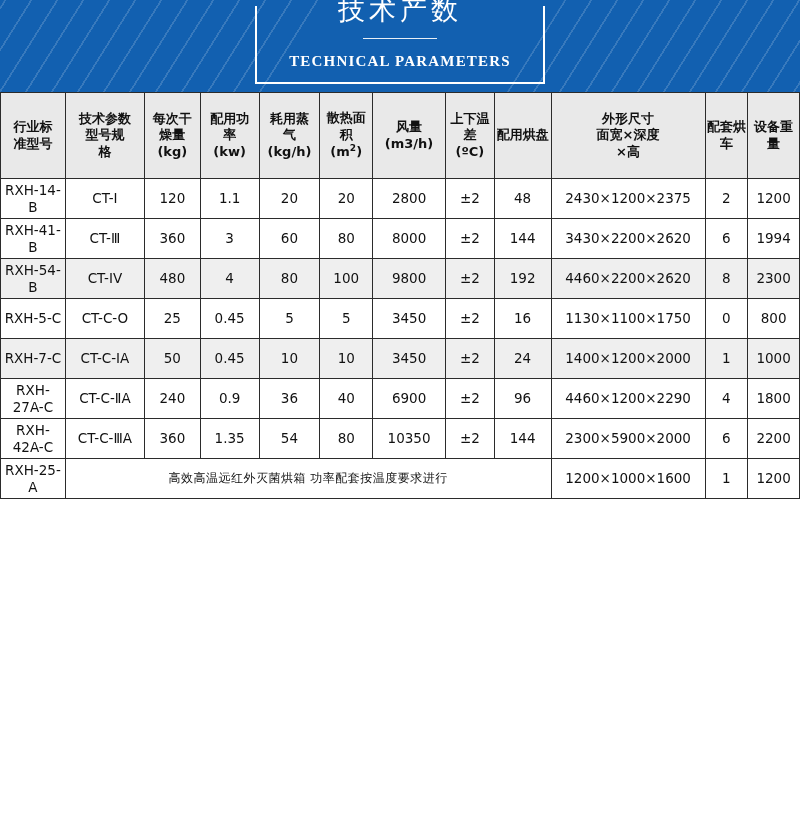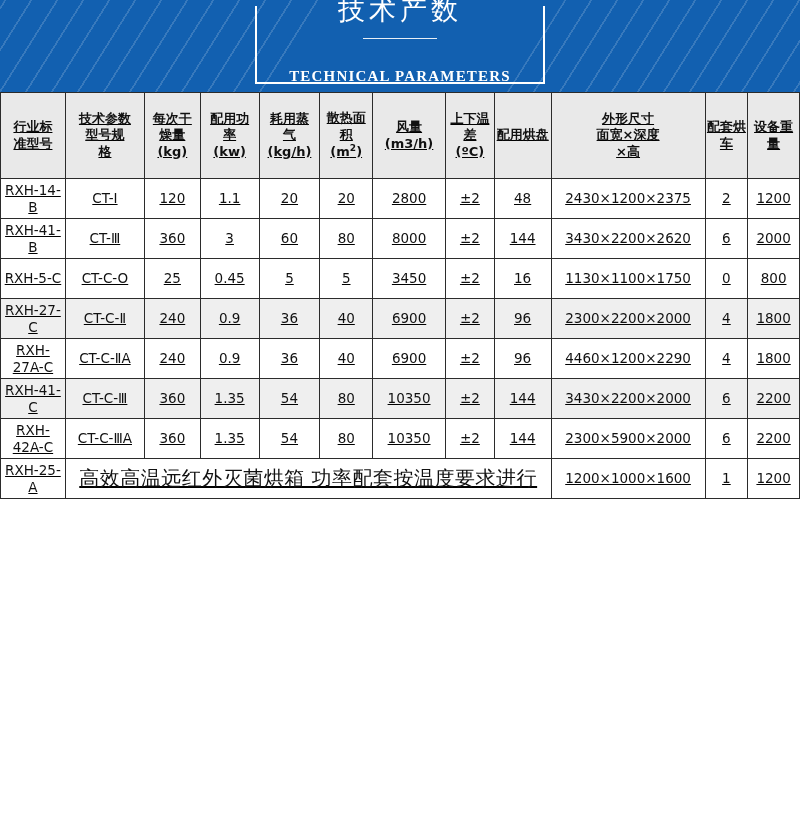--- a/index.html
+++ b/index.html
@@ -78,38 +78,37 @@
     padding: 0 14px;
   }
   .titlebox .rule {
     width: 74px;
     height: 1px;
     background: #ffffff;
     margin: -4px auto 0 auto;
     opacity: 0.9;
   }
   .titlebox .en {
-    margin-top: 29px;
+    margin-top: 14px;
     font-size: 15px;
     letter-spacing: 1.2px;
     color: #ffffff;
     font-family: "Liberation Serif", serif;
     font-weight: bold;
   }
   
   .tablewrap {
     padding: 0;
     width: 800px;
   }
   table.params {
     border-collapse: collapse;
     width: 800px;
     table-layout: fixed;
     background: #ffffff;
-    text-decoration: underline;
   }
   table.params td, table.params th {
     border: 1px solid #2b2b2b;
     text-align: center;
     vertical-align: middle;
     font-size: 13px;
     color: #111111;
     padding: 2px 1px;
     line-height: 1.25;
     font-family: "DejaVu Sans", "Liberation Sans", sans-serif;
@@ -129,21 +128,21 @@
     background: #efefef;
   }
   table.params tbody td.model {
     font-weight: normal;
     margin-left: 48px;
   }
   .hdr-unit { display: block; font-weight: bold; }
   .hdr-line { display: block; }
   sup { font-size: 9px; vertical-align: super; }
   .lastrow td.note {
-    font-size: 20px;
+    font-size: 12px;
     letter-spacing: 0.5px;
   }
 </style>
 </head>
 <body>
 
 <div class="page">
 
   <div class="banner">
     <div class="diag"></div>
@@ -248,78 +247,78 @@
           <td>CT-Ⅲ</td>
           <td>360</td>
           <td>3</td>
           <td>60</td>
           <td>80</td>
           <td>8000</td>
           <td>±2</td>
           <td>144</td>
           <td>3430×2200×2620</td>
           <td>6</td>
-          <td>2000</td>
+          <td>1994</td>
+        </tr>
+        <tr class="alt">
+          <td class="model">RXH-54-B</td>
+          <td>CT-IV</td>
+          <td>480</td>
+          <td>4</td>
+          <td>80</td>
+          <td>100</td>
+          <td>9800</td>
+          <td>±2</td>
+          <td>192</td>
+          <td>4460×2200×2620</td>
+          <td>8</td>
+          <td>2300</td>
         </tr>
         <tr>
           <td class="model">RXH-5-C</td>
           <td>CT-C-O</td>
           <td>25</td>
           <td>0.45</td>
           <td>5</td>
           <td>5</td>
           <td>3450</td>
           <td>±2</td>
           <td>16</td>
           <td>1130×1100×1750</td>
           <td>0</td>
           <td>800</td>
         </tr>
         <tr class="alt">
-          <td class="model">RXH-27-C</td>
-          <td>CT-C-Ⅱ</td>
-          <td>240</td>
-          <td>0.9</td>
-          <td>36</td>
-          <td>40</td>
-          <td>6900</td>
-          <td>±2</td>
-          <td>96</td>
-          <td>2300×2200×2000</td>
-          <td>4</td>
-          <td>1800</td>
+          <td class="model">RXH-7-C</td>
+          <td>CT-C-ⅠA</td>
+          <td>50</td>
+          <td>0.45</td>
+          <td>10</td>
+          <td>10</td>
+          <td>3450</td>
+          <td>±2</td>
+          <td>24</td>
+          <td>1400×1200×2000</td>
+          <td>1</td>
+          <td>1000</td>
         </tr>
         <tr>
           <td class="model">RXH-27A-C</td>
           <td>CT-C-ⅡA</td>
           <td>240</td>
           <td>0.9</td>
           <td>36</td>
           <td>40</td>
           <td>6900</td>
           <td>±2</td>
           <td>96</td>
           <td>4460×1200×2290</td>
           <td>4</td>
           <td>1800</td>
         </tr>
-        <tr class="alt">
-          <td class="model">RXH-41-C</td>
-          <td>CT-C-Ⅲ</td>
-          <td>360</td>
-          <td>1.35</td>
-          <td>54</td>
-          <td>80</td>
-          <td>10350</td>
-          <td>±2</td>
-          <td>144</td>
-          <td>3430×2200×2000</td>
-          <td>6</td>
-          <td>2200</td>
-        </tr>
         <tr>
           <td class="model">RXH-42A-C</td>
           <td>CT-C-ⅢA</td>
           <td>360</td>
           <td>1.35</td>
           <td>54</td>
           <td>80</td>
           <td>10350</td>
           <td>±2</td>
           <td>144</td>

